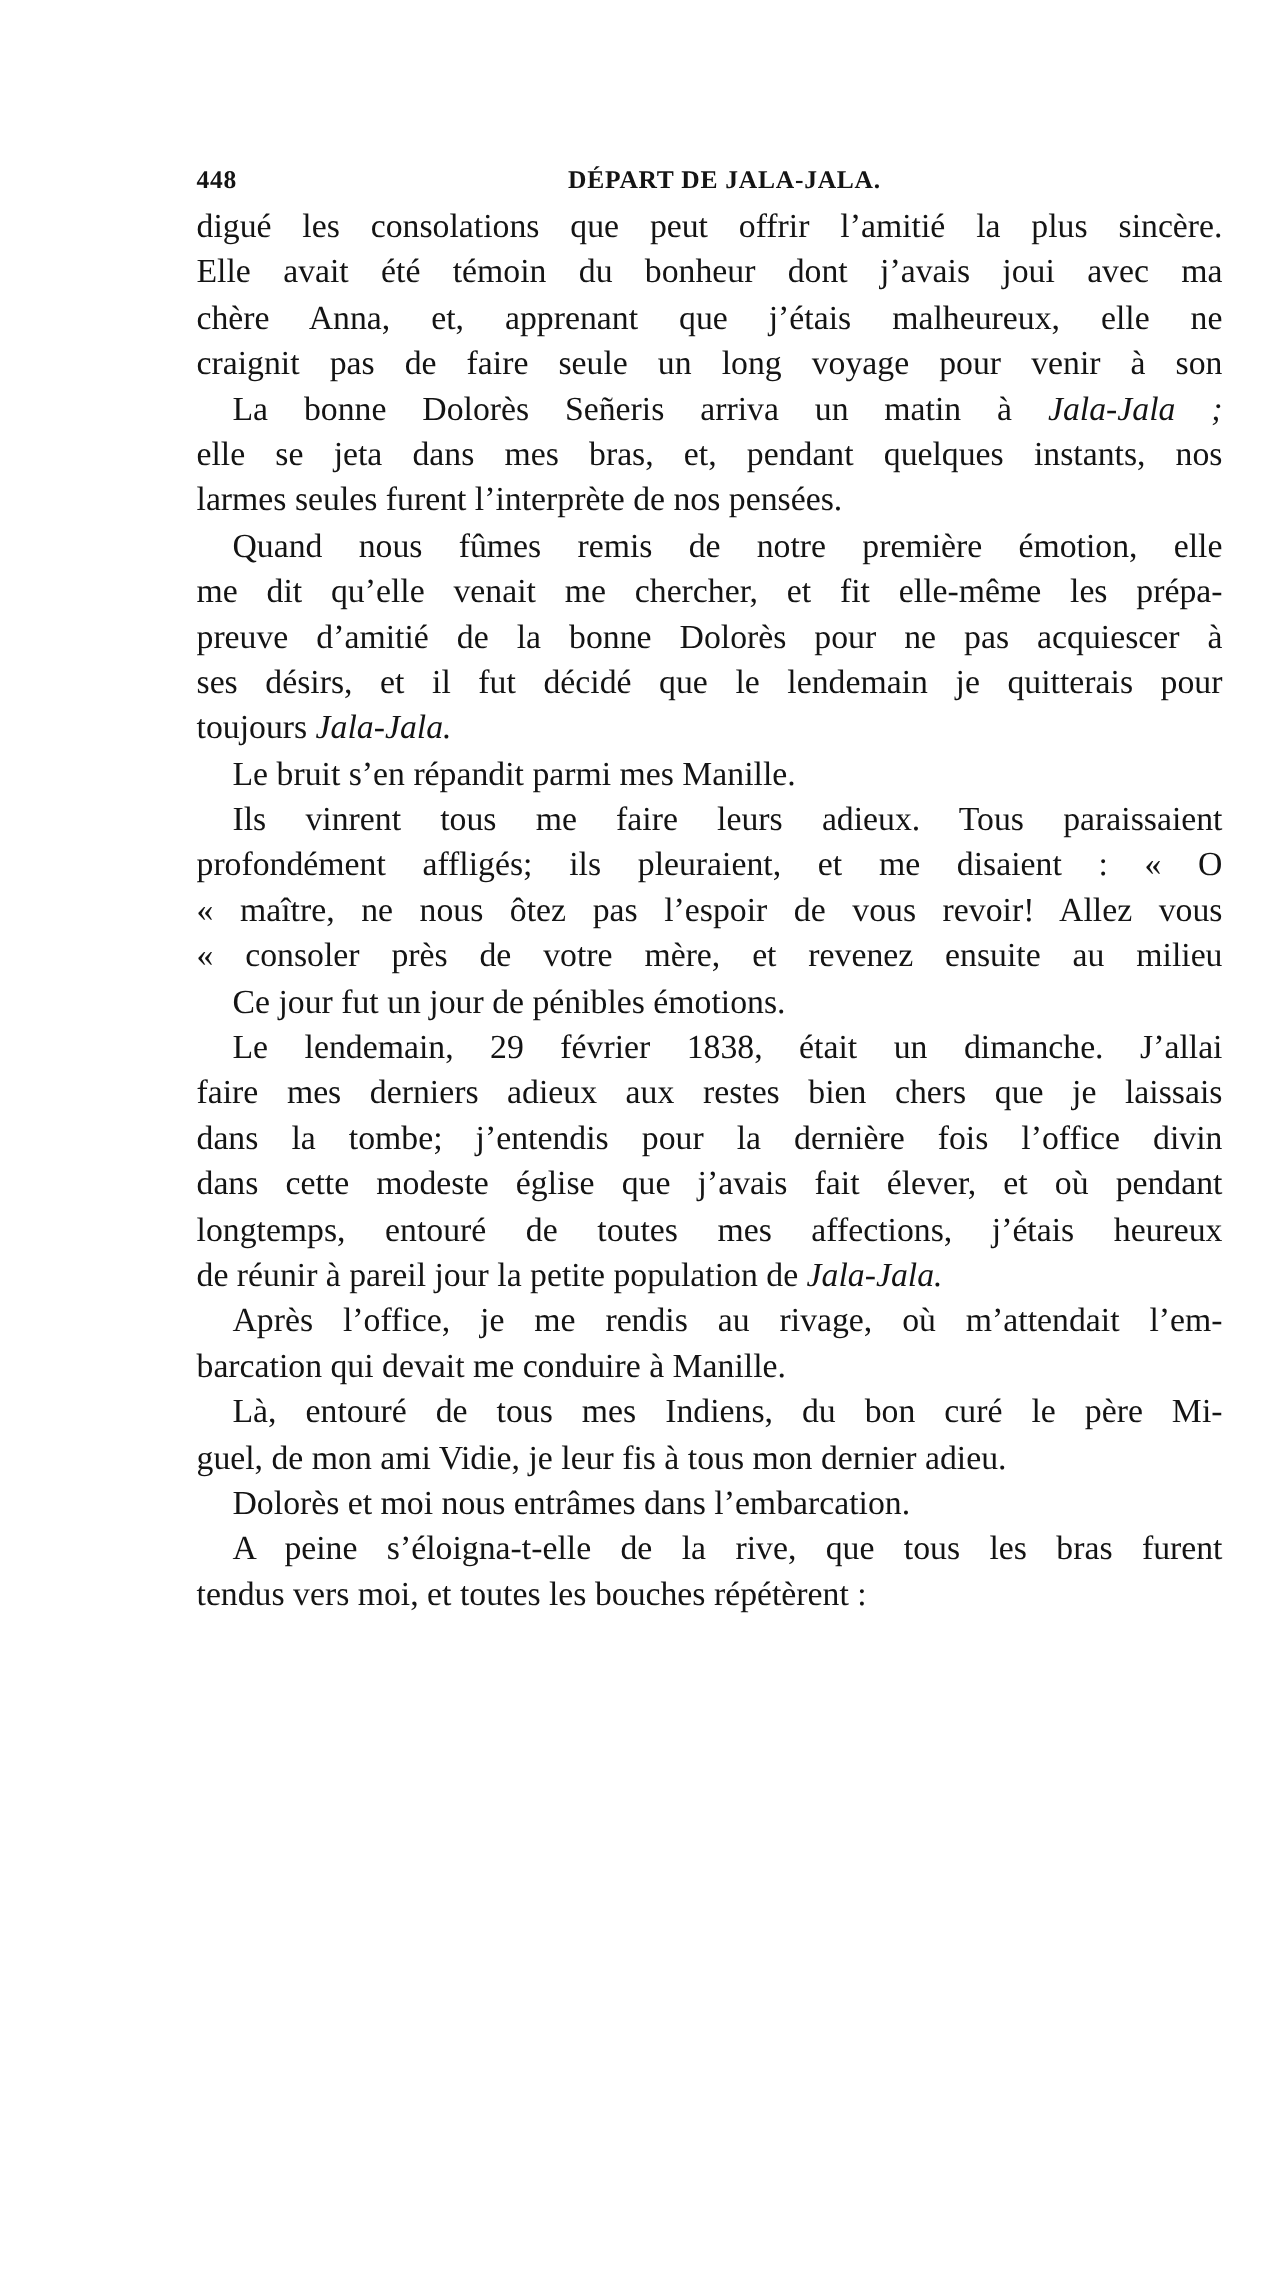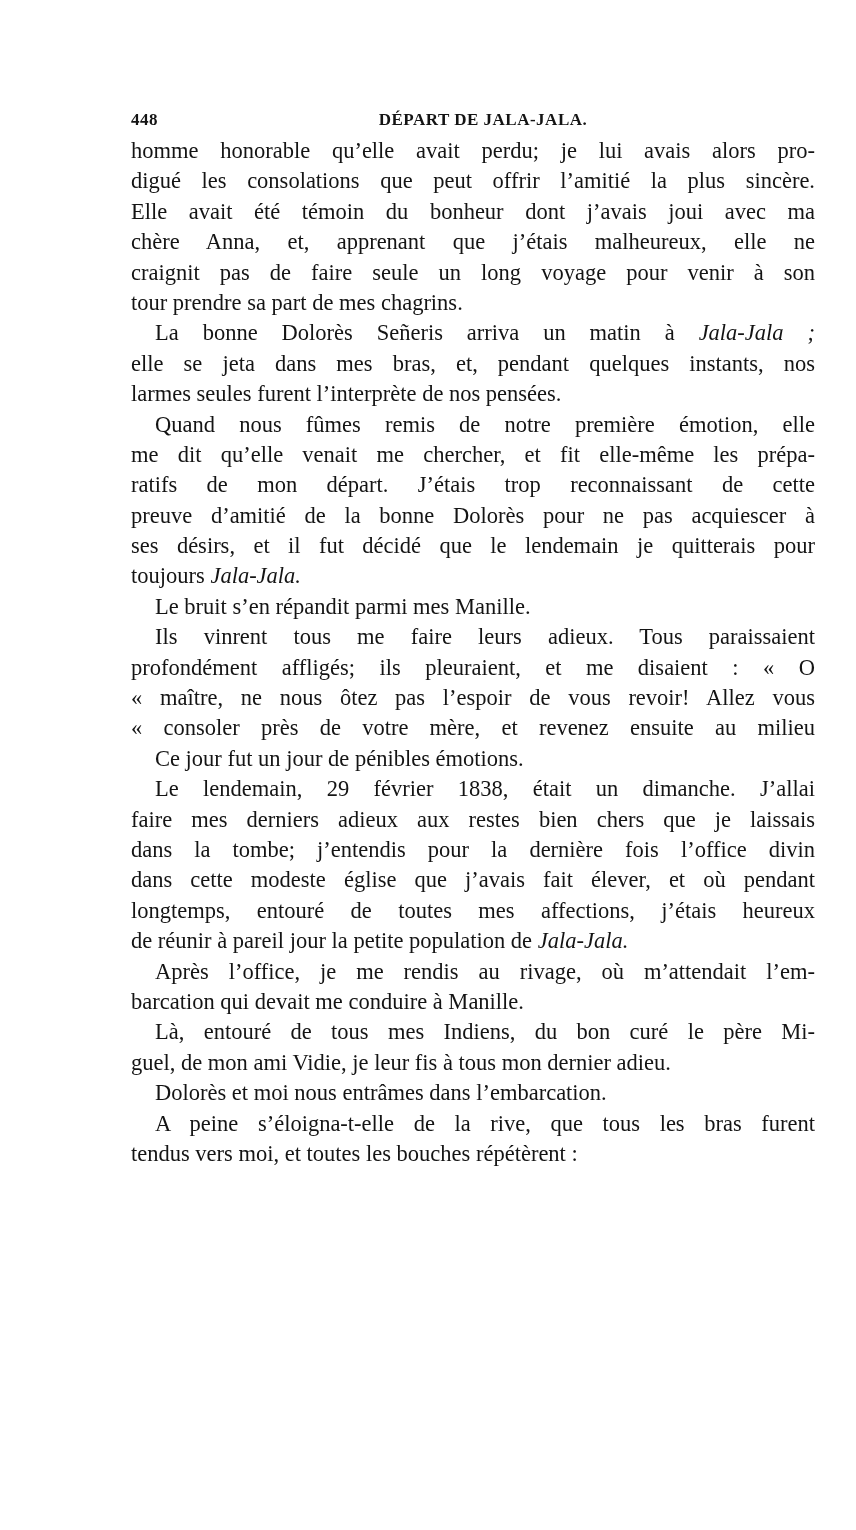--- a/index.html
+++ b/index.html
@@ -27,32 +27,29 @@
 </style>
 </head>
 <body>
 
 <div class="page">
   <div class="header">
     <span class="num">448</span>
     <span class="title">DÉPART DE JALA-JALA.</span>
   </div>
   <div class="body" id="body">
-      <span class="line"><span>homme honorable qu’elle avait perdu; je lui avais alors pro-</span></span>
       <span class="line"><span>digué les consolations que peut offrir l’amitié la plus sincère.</span></span>
       <span class="line"><span>Elle avait été témoin du bonheur dont j’avais joui avec ma</span></span>
       <span class="line"><span>chère Anna, et, apprenant que j’étais malheureux, elle ne</span></span>
       <span class="line"><span>craignit pas de faire seule un long voyage pour venir à son</span></span>
-      <span class="line last"><span>tour prendre sa part de mes chagrins.</span></span>
       <span class="line indent"><span>La bonne Dolorès Señeris arriva un matin à </span><span class="it">Jala-Jala ;</span></span>
       <span class="line"><span>elle se jeta dans mes bras, et, pendant quelques instants, nos</span></span>
       <span class="line last"><span>larmes seules furent l’interprète de nos pensées.</span></span>
       <span class="line indent"><span>Quand nous fûmes remis de notre première émotion, elle</span></span>
       <span class="line"><span>me dit qu’elle venait me chercher, et fit elle-même les prépa-</span></span>
-      <span class="line"><span>ratifs de mon départ. J’étais trop reconnaissant de cette</span></span>
       <span class="line"><span>preuve d’amitié de la bonne Dolorès pour ne pas acquiescer à</span></span>
       <span class="line"><span>ses désirs, et il fut décidé que le lendemain je quitterais pour</span></span>
       <span class="line last"><span>toujours </span><span class="it">Jala-Jala.</span></span>
       <span class="line indent last"><span>Le bruit s’en répandit parmi mes Manille.</span></span>
       <span class="line indent"><span>Ils vinrent tous me faire leurs adieux. Tous paraissaient</span></span>
       <span class="line"><span>profondément affligés; ils pleuraient, et me disaient : « O</span></span>
       <span class="line"><span>« maître, ne nous ôtez pas l’espoir de vous revoir! Allez vous</span></span>
       <span class="line"><span>« consoler près de votre mère, et revenez ensuite au milieu</span></span>
       <span class="line indent last"><span>Ce jour fut un jour de pénibles émotions.</span></span>
       <span class="line indent"><span>Le lendemain, 29 février 1838, était un dimanche. J’allai</span></span>

